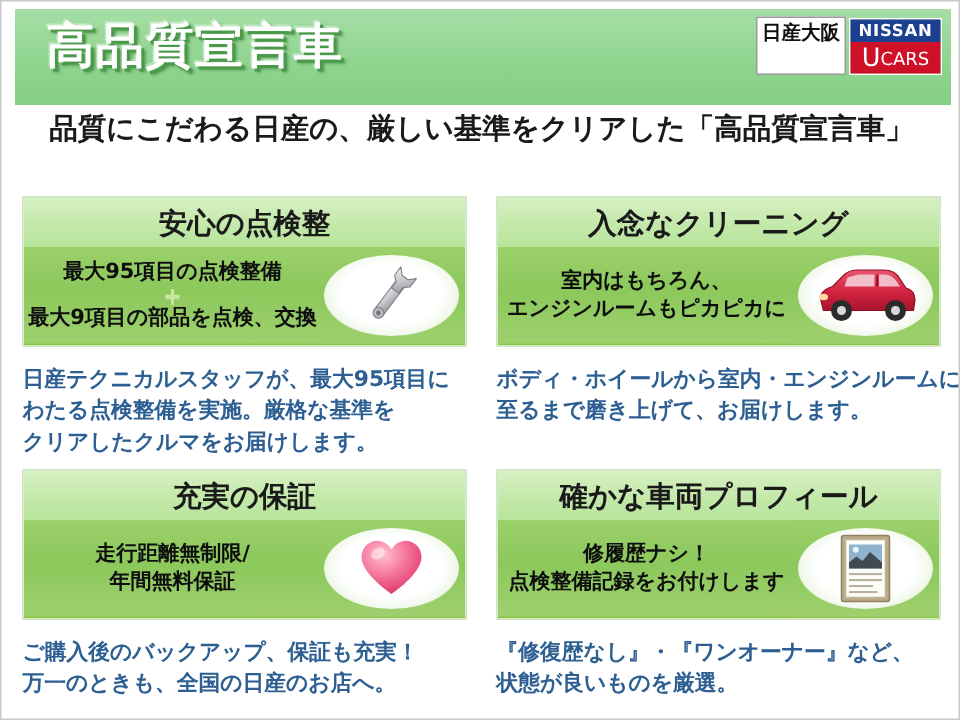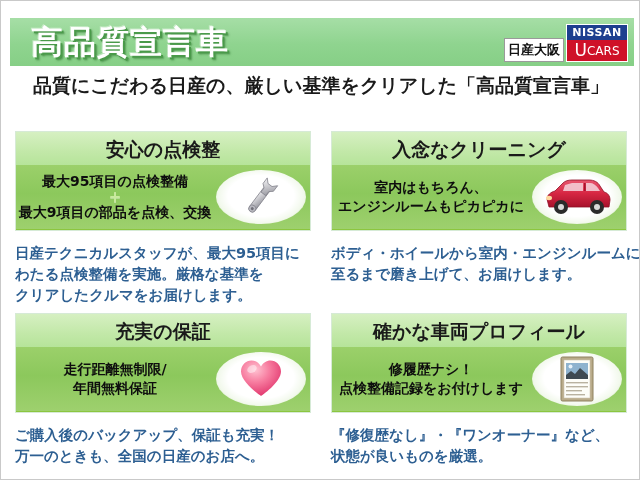--- a/index.html
+++ b/index.html
@@ -19,23 +19,23 @@
     height: 480px;
     background: #ffffff;
     border: 1px solid #c9c9c9;
     overflow: hidden;
   }
 
   
   .header-bar {
     position: absolute;
     left: 9px;
-    top: 17px;
+    top: 5px;
     width: 624px;
-    height: 48px;
+    height: 64px;
     background: linear-gradient(to bottom, #a6dea6 0%, #8fd48f 55%, #86cf86 100%);
     overflow: hidden;
   }
 
   .header-title {
     position: absolute;
     left: 21px;
     top: 3px;
     font-size: 32px;
     font-weight: bold;
@@ -59,21 +59,21 @@
   }
 
   .dealer-name {
     display: inline-block;
     background: #ffffff;
     border: 1px solid #9a9a9a;
     color: #111111;
     font-size: 13px;
     font-weight: bold;
     line-height: 17px;
-    padding: 2px 3px 3px 3px;
+    padding: 2px 3px 18px 3px;
     letter-spacing: 0px;
     margin-right: 2px;
     margin-bottom: 2px;
     white-space: nowrap;
   }
 
   .ucars-logo {
     width: 62px;
     border: 1px solid #ffffff;
     margin-bottom: 2px;

